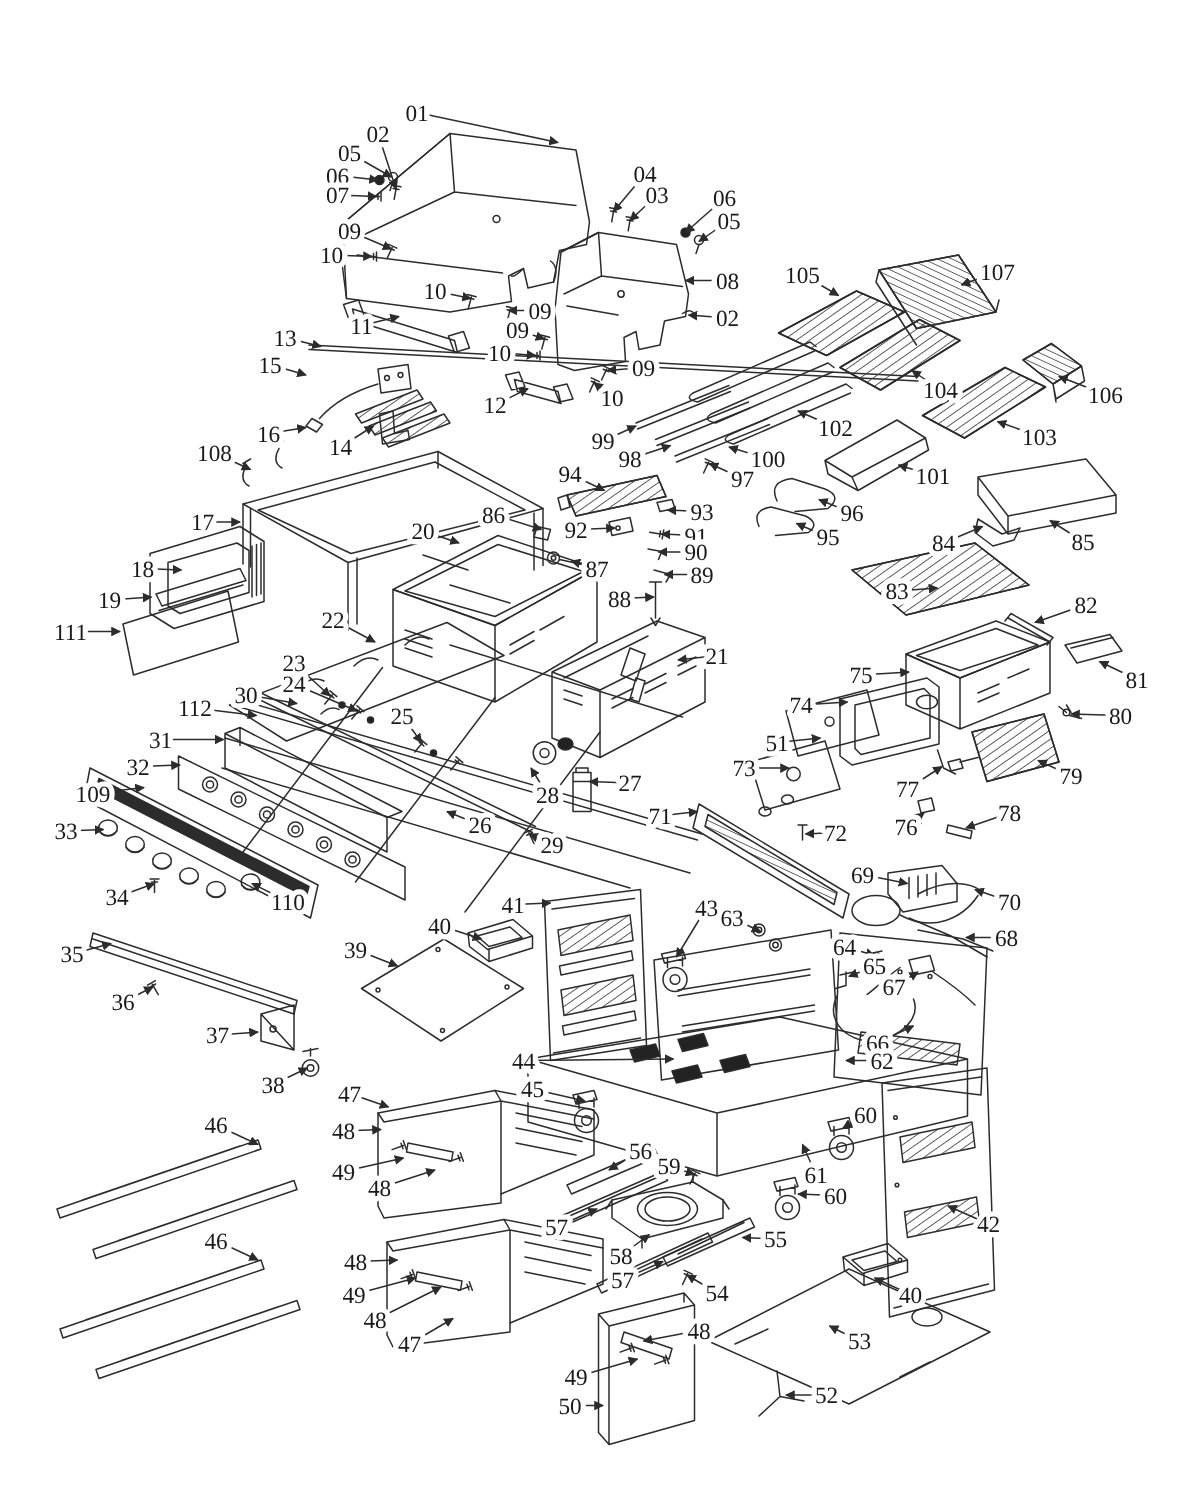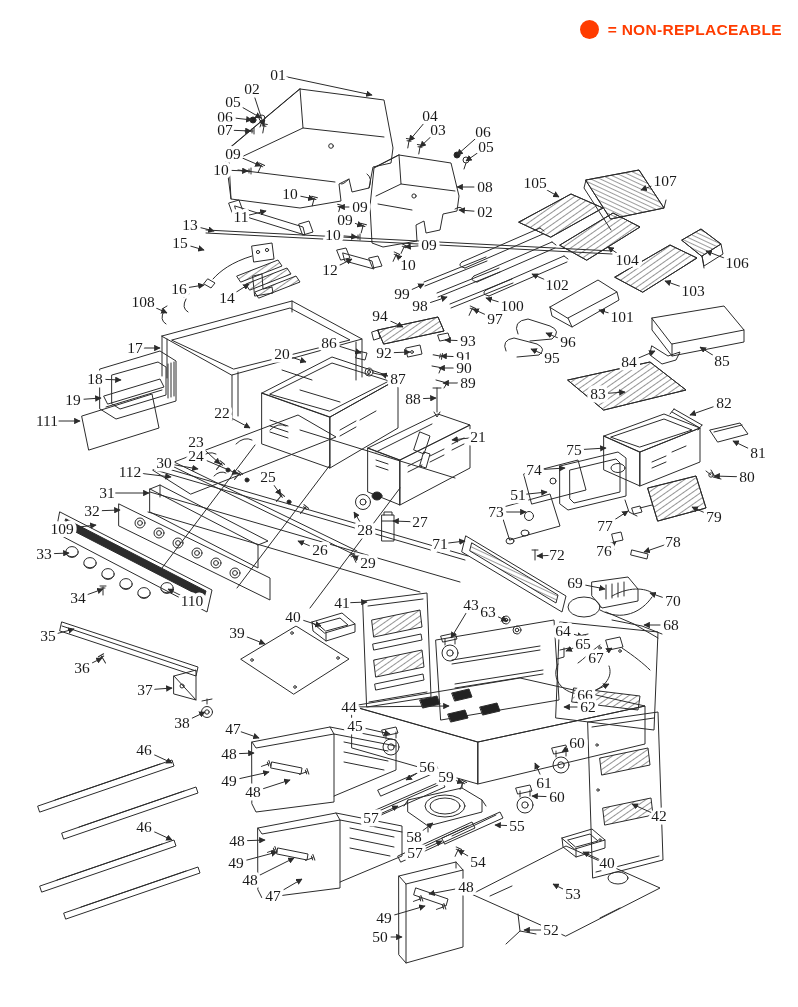--- a/index.html
+++ b/index.html
@@ -13,24 +13,20 @@
   .art{fill:none;stroke:#2c2c2c;stroke-width:1;stroke-linejoin:round;stroke-linecap:round;}
   .leader{stroke:#2c2c2c;stroke-width:1;fill:none;}
   .lbl{font-family:"Liberation Serif",serif;font-size:15.5px;fill:#1a1a1a;
        paint-order:stroke;stroke:#ffffff;stroke-width:7px;stroke-linejoin:round;}
 </style>
 </head>
 <body>
 
 <div id="stage">
 
-  <div class="legend">
-    <span class="dot" style="background-color: rgb(255, 60, 0);"></span>
-    <span style="color: rgb(255, 60, 0);">= NON-REPLACEABLE</span>
-  </div>
 
   <svg id="diagram-svg" width="798" height="1007" viewBox="0 0 798 1007">
     <defs>
       <pattern id="h1" width="5" height="5" patternUnits="userSpaceOnUse" patternTransform="rotate(55)">
         <line x1="0" y1="0" x2="0" y2="5" stroke="#3c3c3c" stroke-width="1.1"></line>
       </pattern>
       <pattern id="h2" width="4" height="4" patternUnits="userSpaceOnUse" patternTransform="rotate(115)">
         <line x1="0" y1="0" x2="0" y2="4" stroke="#3c3c3c" stroke-width="1"></line>
       </pattern>
       <marker id="arw" viewBox="0 0 10 10" refX="9" refY="5" markerWidth="6.5" markerHeight="6.5" orient="auto-start-reverse">

